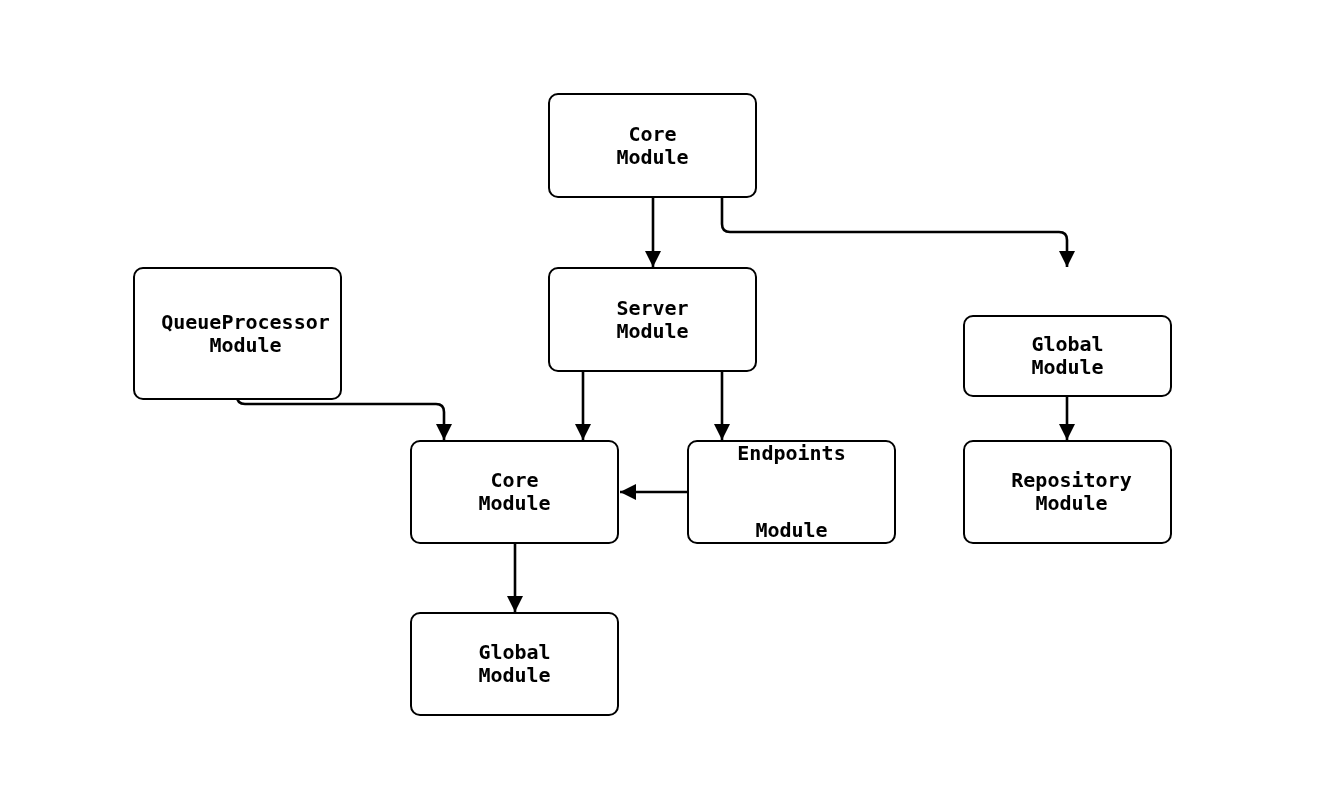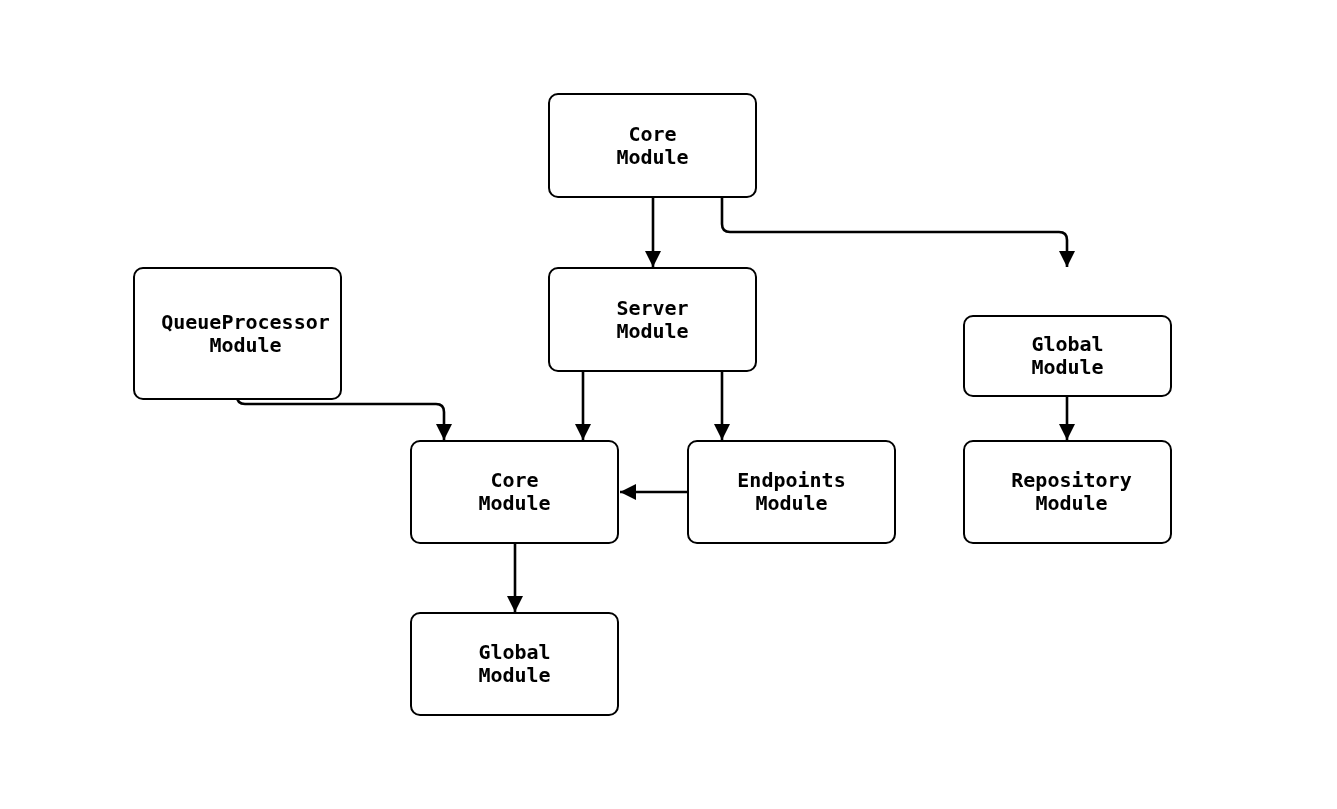--- a/index.html
+++ b/index.html
@@ -44,21 +44,21 @@
     color: var(--text);
     font-weight: bold;
     font-size: 20px;
     line-height: 23px;
   }
   .n-root          { left: 548px; top:  93px; height: 105px; }
   .n-queueprocessor{ left: 133px; top: 267px; height: 133px; padding-left: 16px; }
   .n-server        { left: 548px; top: 267px; height: 105px; }
   .n-global        { left: 963px; top: 267px; height: 82px; margin-top: 48px; }
   .n-core          { left: 410px; top: 440px; height: 104px; }
-  .n-endpoints     { left: 687px; top: 440px; height: 104px; }
+  .n-endpoints     { left: 687px; top: 440px; height: 104px; justify-content: space-between; }
   .n-repository    { left: 963px; top: 440px; height: 104px; padding-left: 8px; }
   .n-queue         { left: 410px; top: 612px; height: 104px; }
 </style>
 </head>
 <body>
 
 <div class="canvas">
 
   <svg class="edges" viewBox="0 0 1337 809" xmlns="http://www.w3.org/2000/svg">
     <defs>

